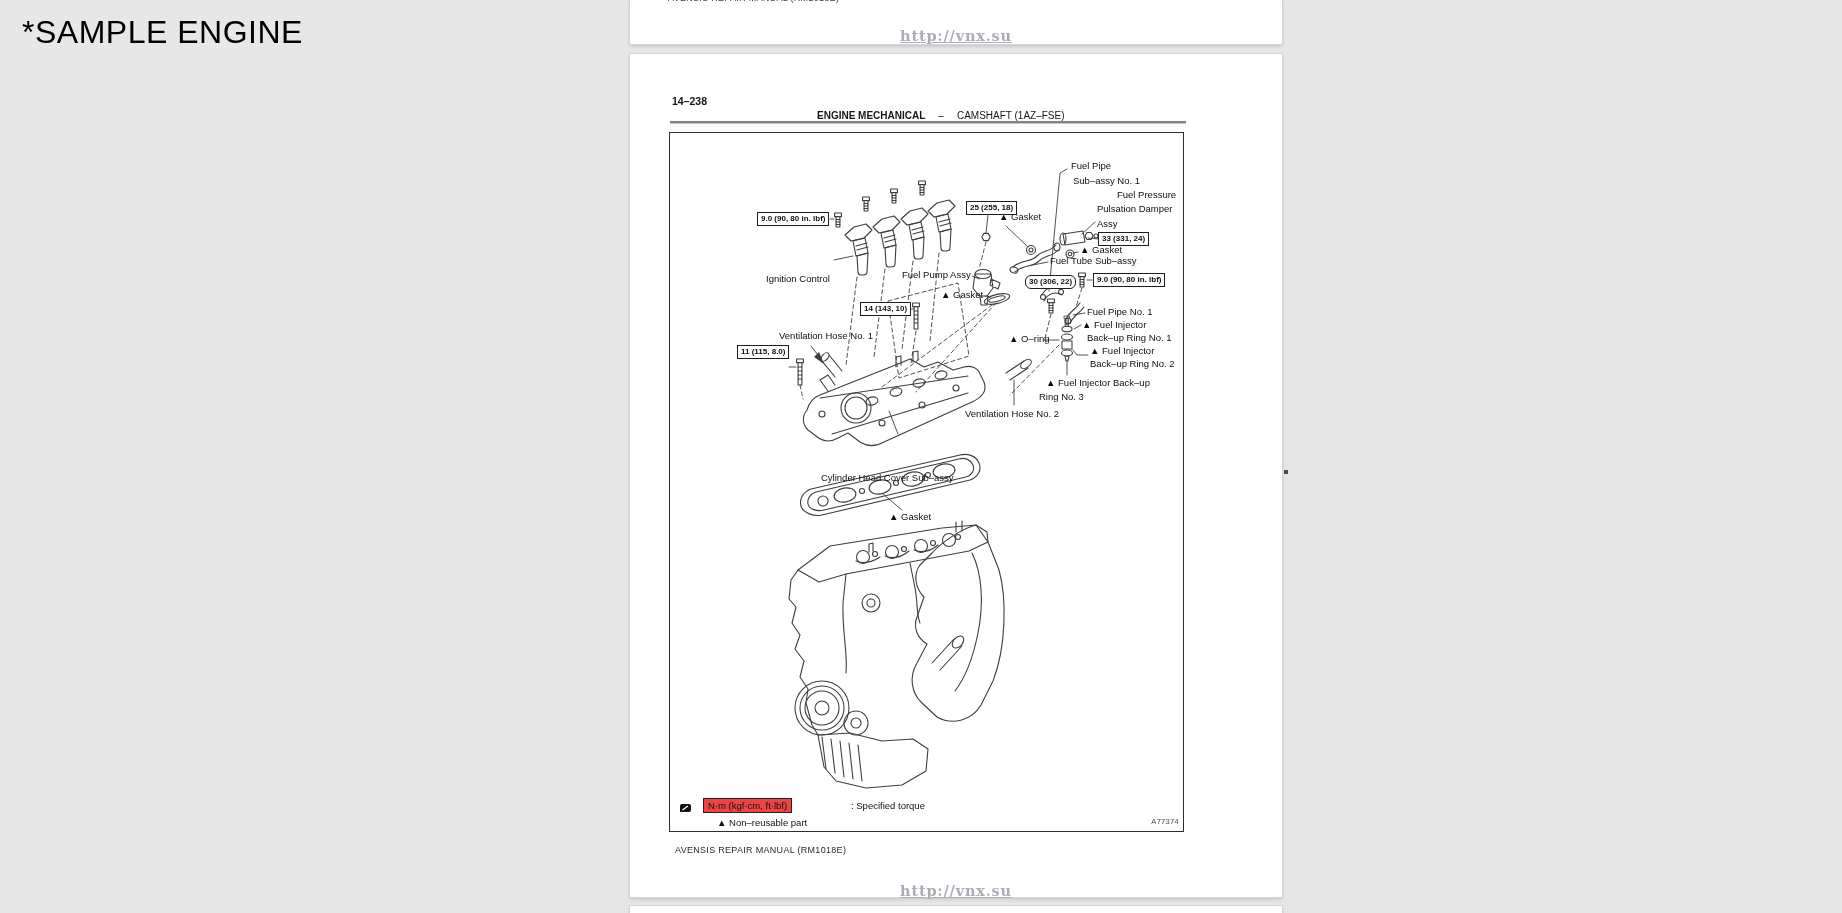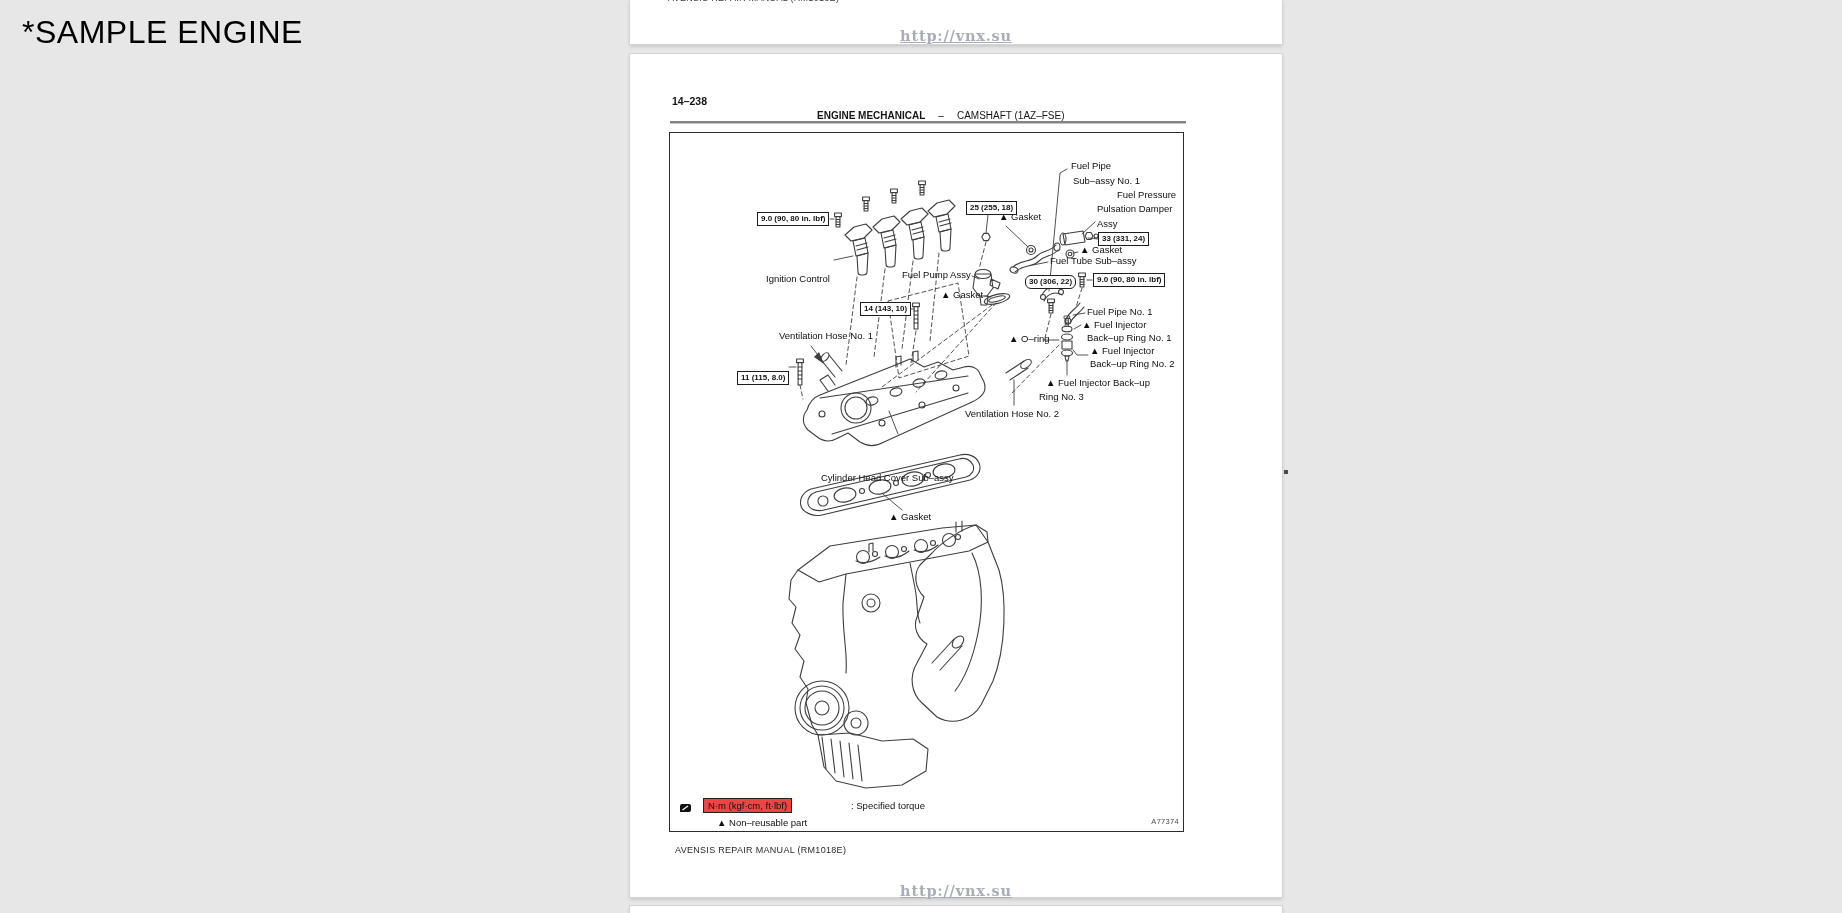--- a/index.html
+++ b/index.html
@@ -222,21 +222,21 @@
       <polygon points="154,231 144,224 149,219" fill="#3e3e3e" stroke="none"></polygon>
     </svg>
 
     <div id="figure-labels">
         <div class="torque-box" style="left: 87px; top: 79px;">9.0 (90, 80 in. lbf)</div>
         <div class="torque-box" style="left: 296px; top: 68px;">25 (255, 18)</div>
         <div class="torque-box" style="left: 428px; top: 99px;">33 (331, 24)</div>
         <div class="torque-box" style="left: 355px; top: 142px; border-radius: 6px;">30 (306, 22)</div>
         <div class="torque-box" style="left: 423px; top: 140px;">9.0 (90, 80 in. lbf)</div>
         <div class="torque-box" style="left: 190px; top: 169px;">14 (143, 10)</div>
-        <div class="torque-box" style="left: 67px; top: 238px;">11 (115, 8.0)</div>
+        <div class="torque-box" style="left: 67px; top: 212px;">11 (115, 8.0)</div>
         <div class="part-label" style="left: 401px; top: 28px;">Fuel Pipe</div>
         <div class="part-label" style="left: 403px; top: 43px;">Sub–assy No. 1</div>
         <div class="part-label" style="left: 427px; top: 57px; margin-left: 20px;">Fuel Pressure</div>
         <div class="part-label" style="left: 427px; top: 71px;">Pulsation Damper</div>
         <div class="part-label" style="left: 427px; top: 86px;">Assy</div>
         <div class="part-label" style="left: 410px; top: 112px;">▲ Gasket</div>
         <div class="part-label" style="left: 329px; top: 79px;">▲ Gasket</div>
         <div class="part-label" style="left: 380px; top: 123px;">Fuel Tube Sub–assy</div>
         <div class="part-label" style="left: 96px; top: 122px; margin-top: 19px;">Ignition Control</div>
         <div class="part-label" style="left: 232px; top: 137px;">Fuel Pump Assy</div>

